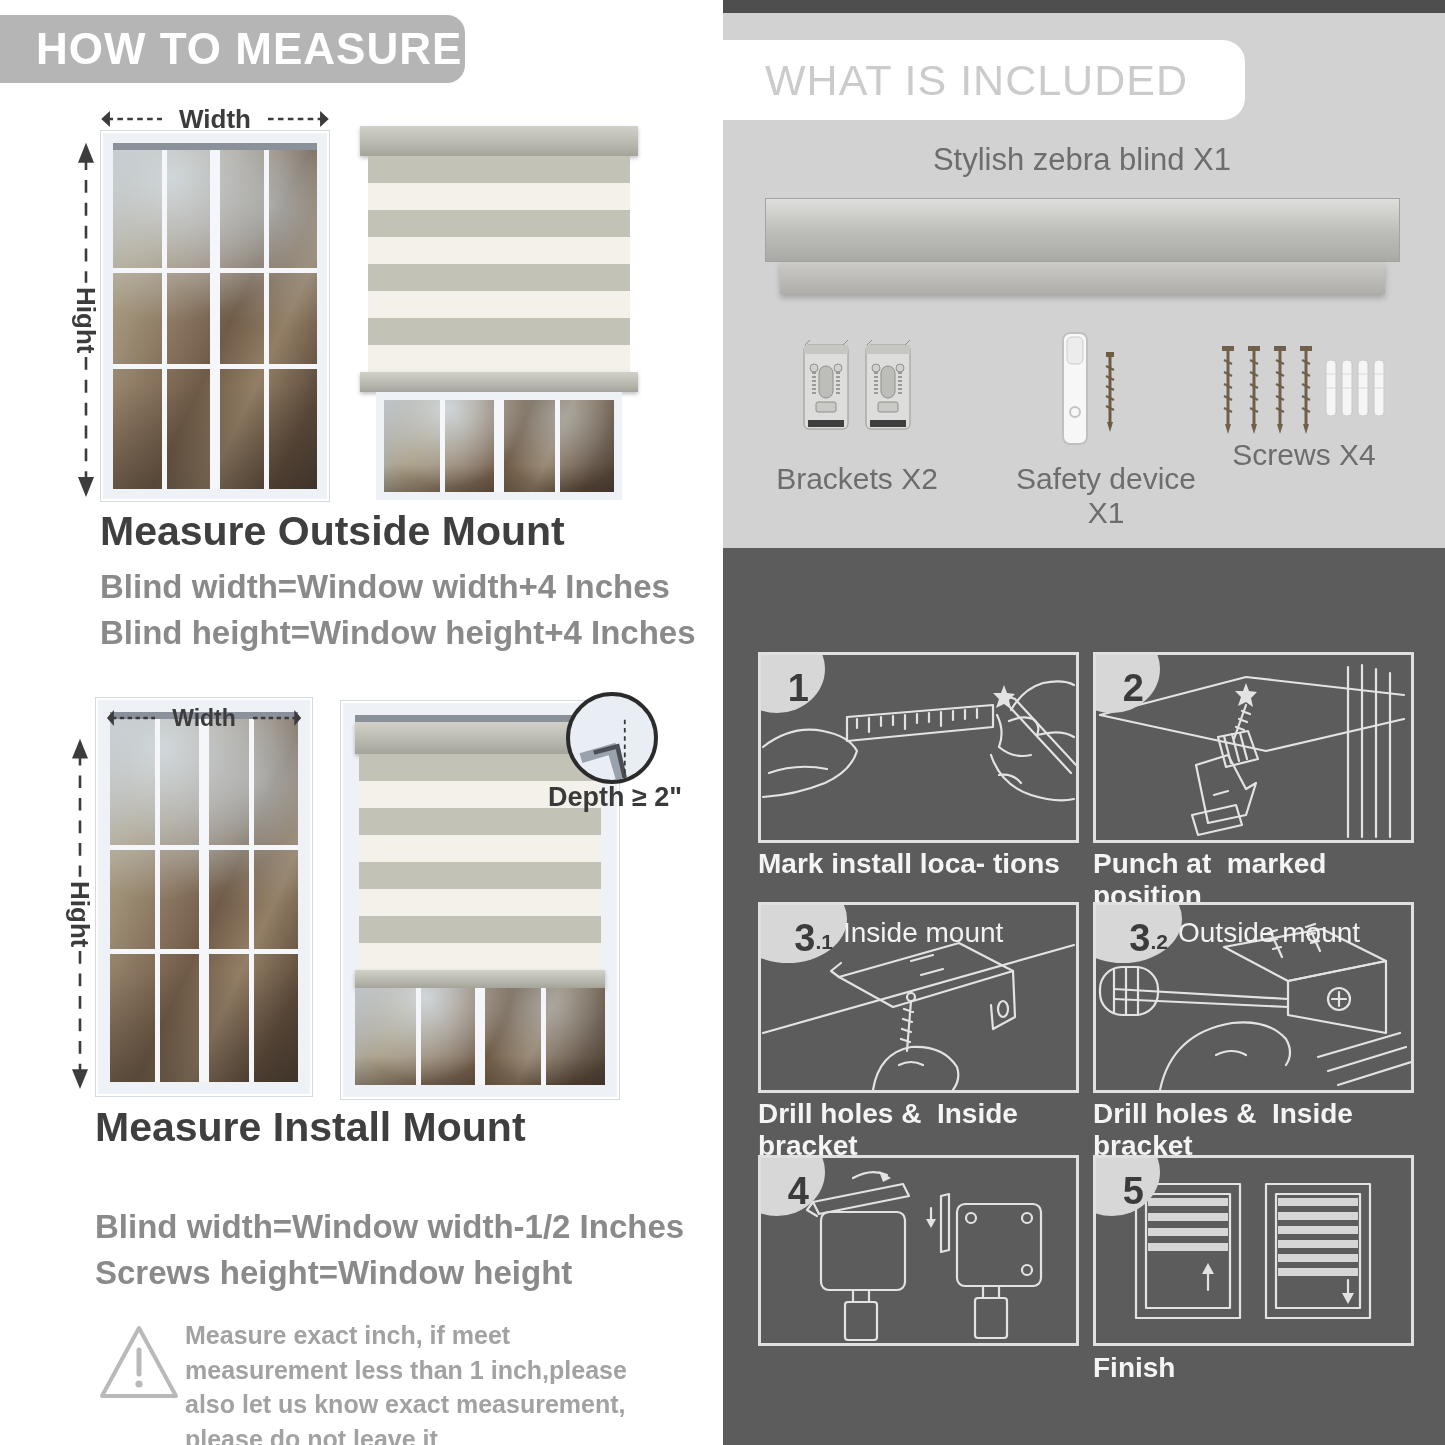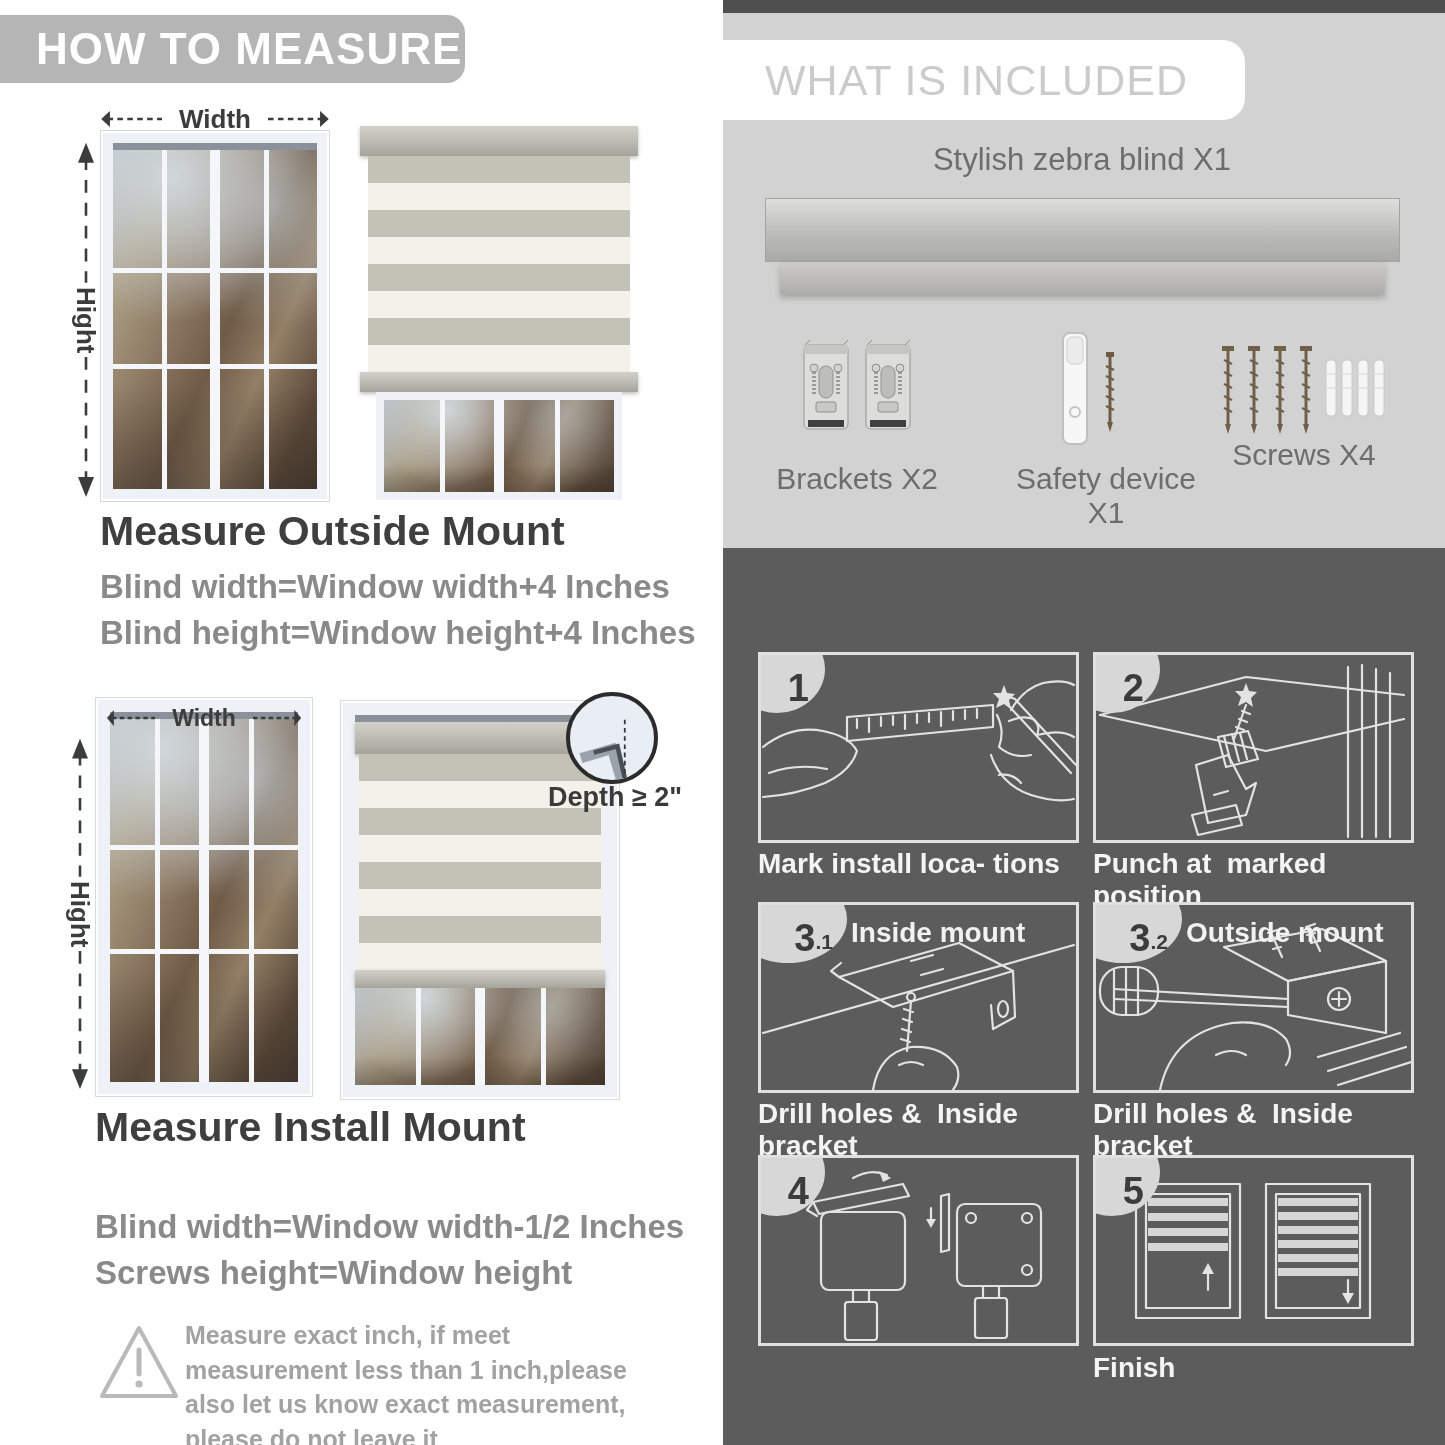--- a/index.html
+++ b/index.html
@@ -59,21 +59,21 @@
   .rail1{background:linear-gradient(180deg,#dededc,#bcbcb8 55%,#a9a9a5);border:1px solid #a3a39f;}
   .rail2{background:linear-gradient(180deg,#cccbc7,#aeada9);box-shadow:0 4px 6px rgba(0,0,0,.22);}
 
   .panel{position:absolute;width:315px;height:185px;border:3px solid #e0e0e0;overflow:hidden;}
   .badge{position:absolute;top:-30px;left:-32px;width:96px;height:88px;background:#d7d7d7;border-radius:50%;
          color:#3c3c3c;display:flex;align-items:flex-end;justify-content:flex-end;
          padding:0 16px 6px 0;box-sizing:border-box;font-weight:bold;}
   .badge.wide{width:118px;padding-right:14px;}
   .badge .n{font-size:38px;line-height:1;}
   .badge .ns{font-size:21px;line-height:1.5;}
-  .sublabel{position:absolute;left:90px;top:12px;color:#f2f2f2;font-size:28px;font-weight:bold;}
+  .sublabel{position:absolute;left:82px;top:12px;color:#f2f2f2;font-size:28px;font-weight:normal;}
   .caption{position:absolute;width:330px;color:#f4f4f4;font-size:28px;font-weight:bold;white-space:pre-wrap;}
   .art{position:absolute;inset:0;width:100%;height:100%;}
   .art path,.art rect,.art line,.art circle,.art ellipse{stroke:#e3e3e3;stroke-width:2.2;fill:none;
         stroke-linecap:round;stroke-linejoin:round;}
   .art .fillbar{fill:#d6d6d6;stroke:none;}
   .art .fw{fill:#e3e3e3;stroke:none;}
 </style>
 </head>
 <body>
 

